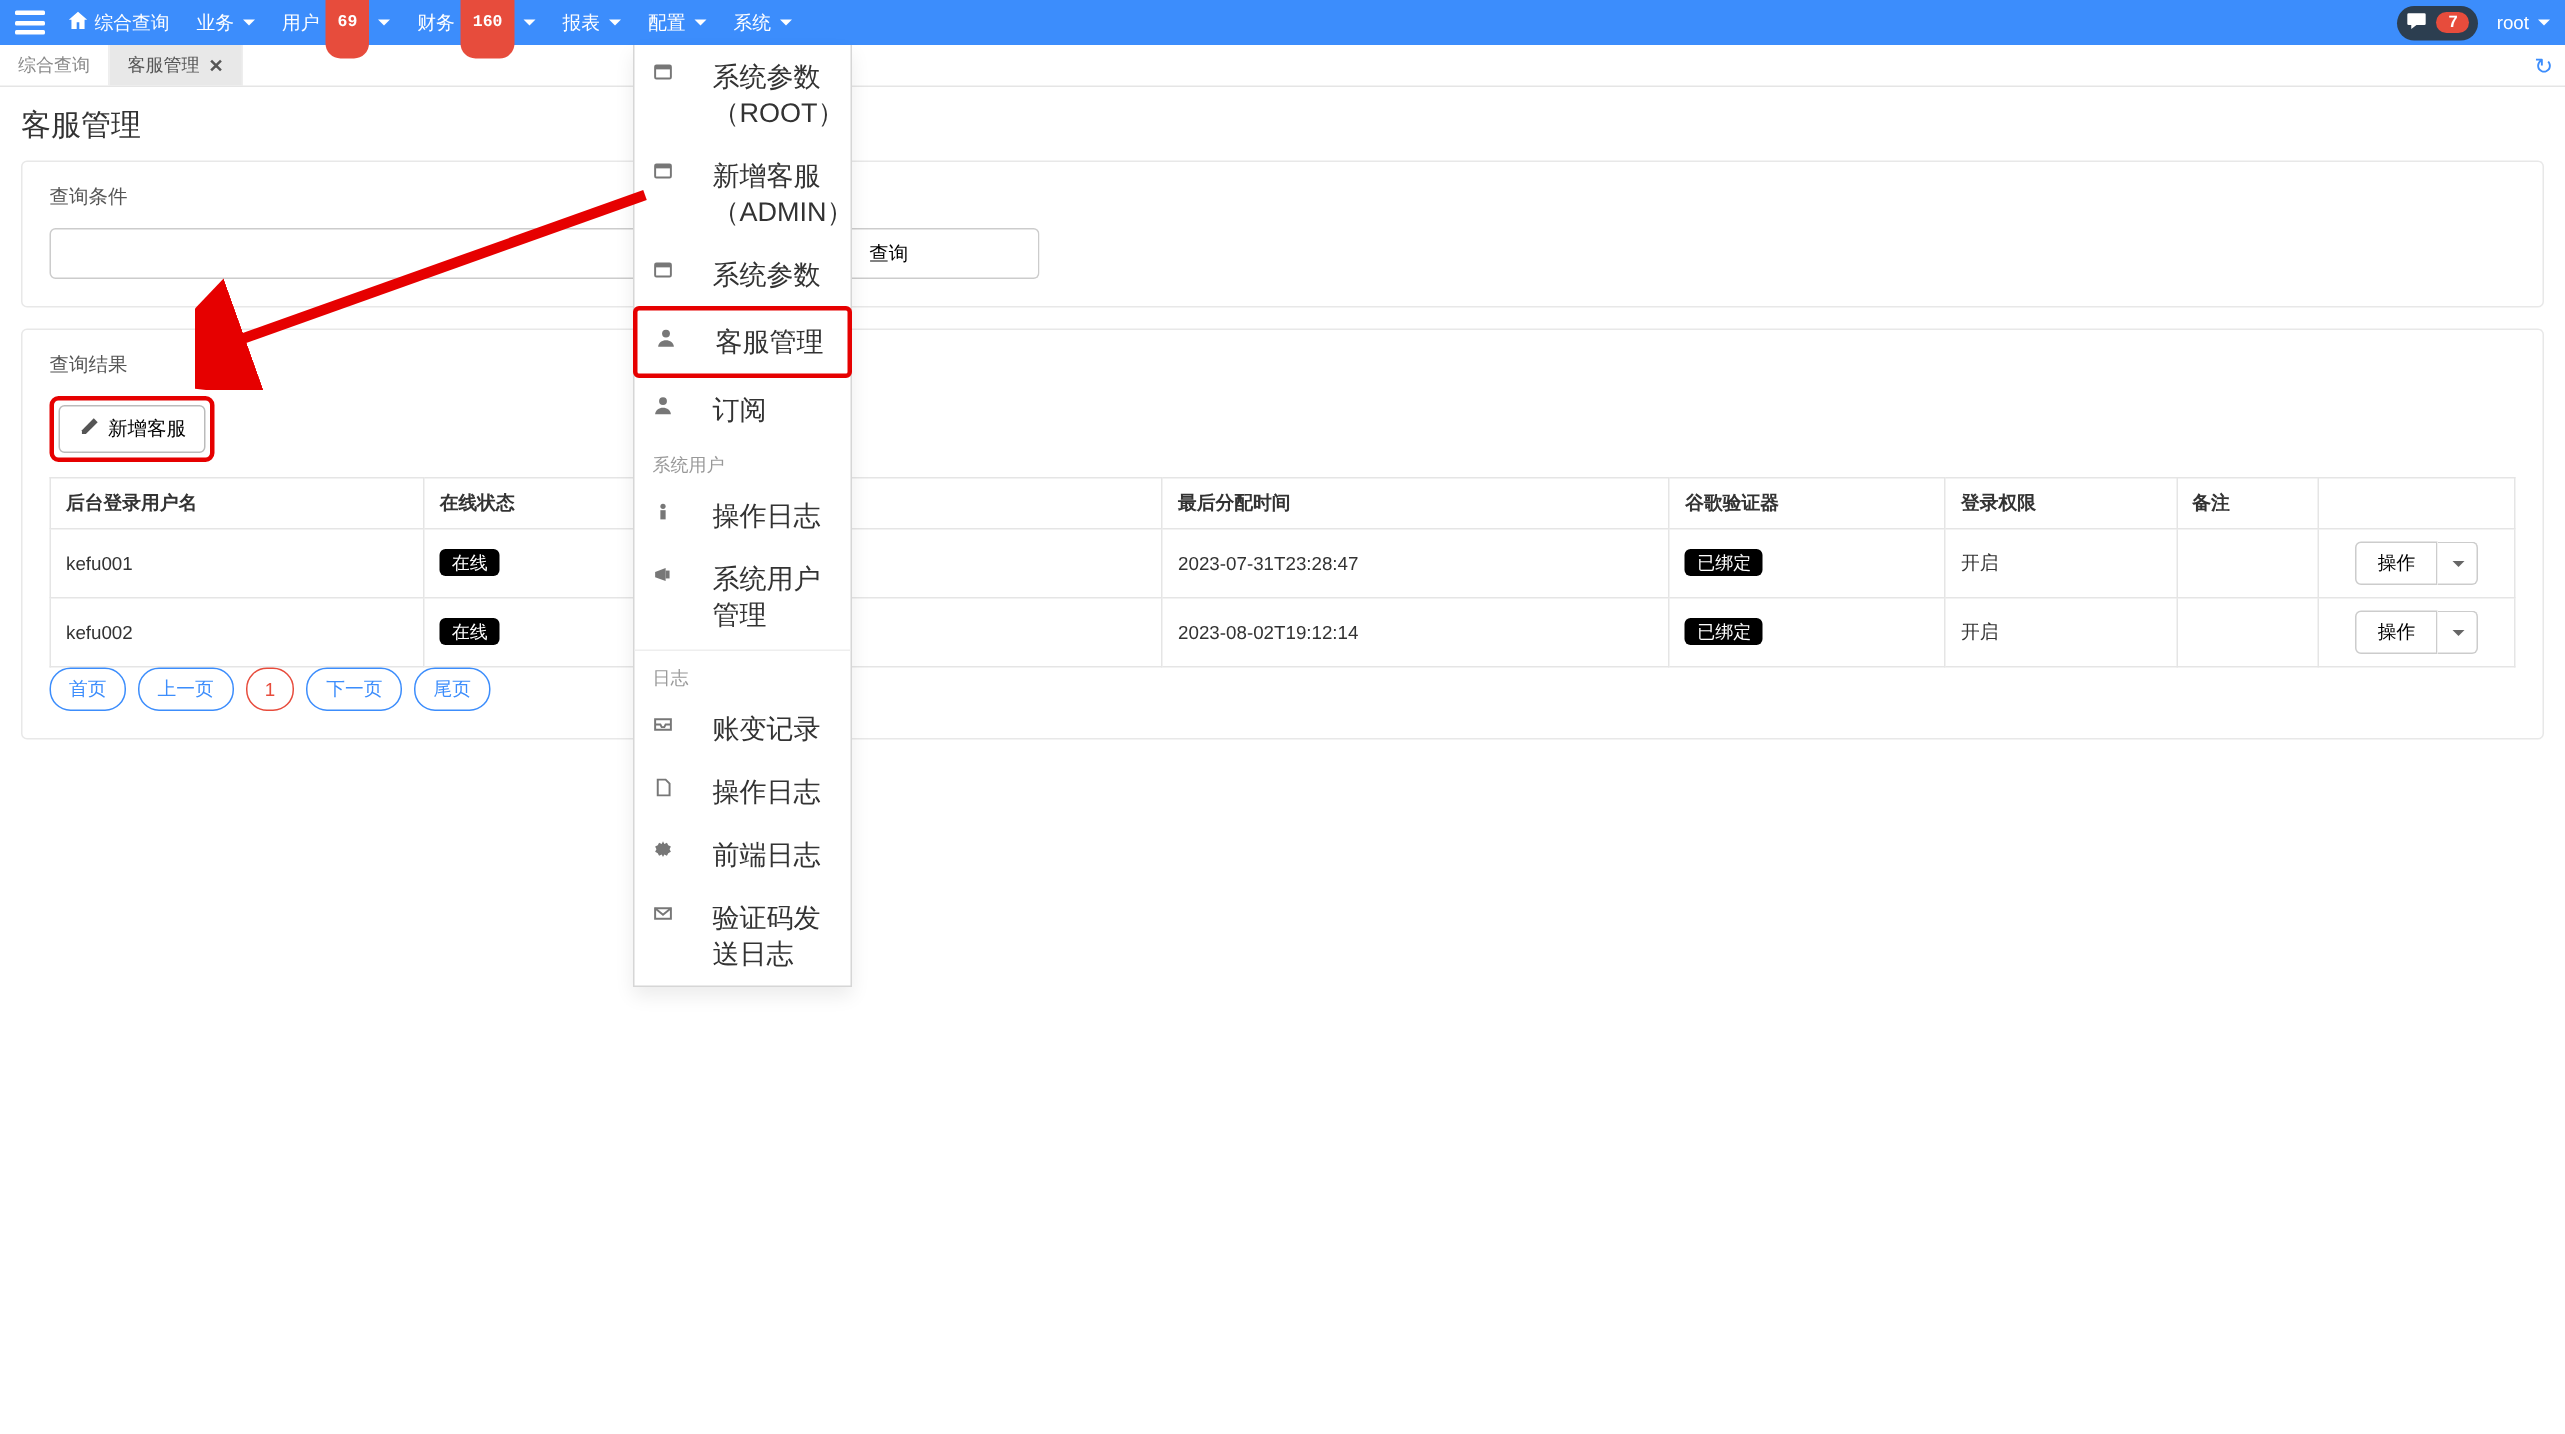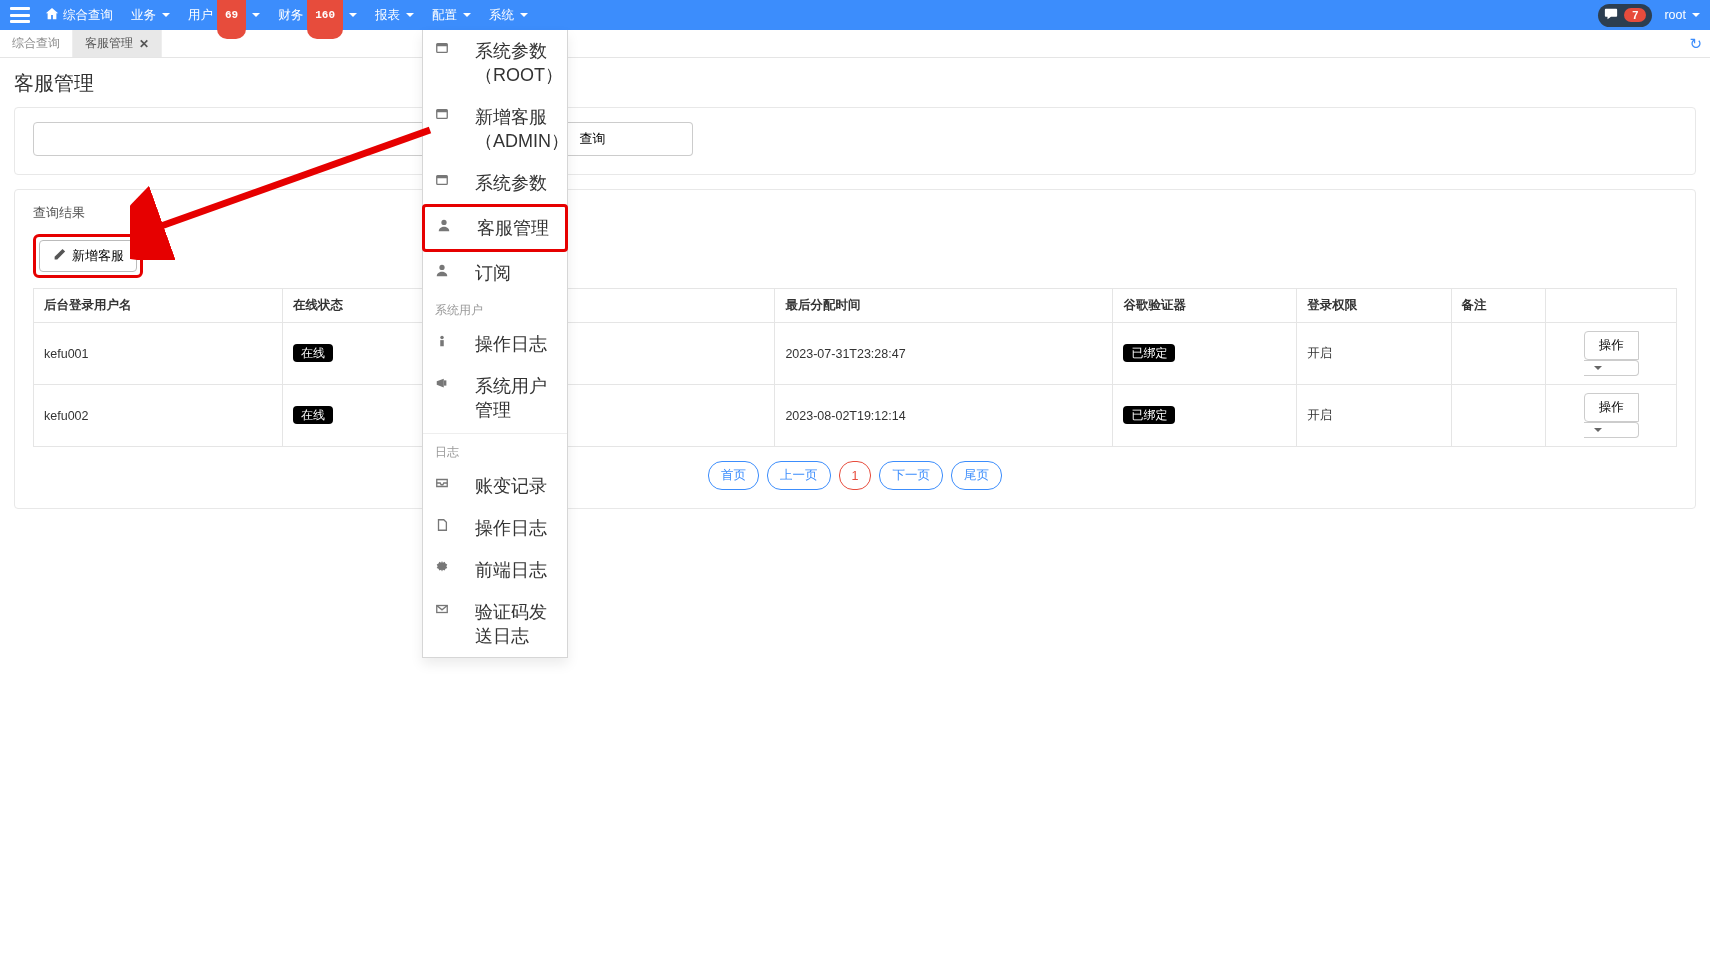--- a/index.html
+++ b/index.html
@@ -25,25 +25,25 @@
 .panel-heading { font-size: 13px; color: #555; margin-bottom: 12px; }
 .query-row { display: flex; gap: 0; }
 .query-row input { width: 460px; height: 34px; border: 1px solid #ccc; border-radius: 4px 0 0 4px; padding: 0 12px; font-size: 13px; text-align: right; }
 .query-btn { width: 200px; height: 34px; border: 1px solid #ccc; border-left: none; background: #fff; border-radius: 0 4px 4px 0; cursor: pointer; font-size: 13px; }
 .add-btn { border: 1px solid #bbb; background: #fff; padding: 6px 12px; border-radius: 4px; cursor: pointer; display: inline-flex; align-items: center; gap: 6px; font-size: 13px; }
 .add-btn-wrap { display: inline-block; border: 3px solid #e60000; border-radius: 6px; padding: 3px; margin-bottom: 10px; }
 .table { width: 100%; border-collapse: collapse; }
 .table th, .table td { border: 1px solid #e5e5e5; padding: 8px 10px; text-align: left; font-size: 12.5px; }
 .table th { font-weight: 600; background: #fff; }
 .badge-green { background: #000000; color: #fff; padding: 2px 8px; border-radius: 4px; font-size: 12px; }
-.op-btn-grp { display: inline-flex; flex-direction: column; }
+.op-btn-grp { display: inline-flex; }
 .op-btn { border: 1px solid #ccc; background: #fff; padding: 5px 14px; border-radius: 4px 0 0 4px; cursor: pointer; font-size: 12.5px; }
 .op-caret { border: 1px solid #ccc; border-left: none; background: #fff; padding: 5px 8px; border-radius: 0 4px 4px 0; cursor: pointer; display: flex; align-items: center; }
 .op-caret .caret-down { border-top-color: #666; }
-.pager { margin-top: 14px; display: flex; gap: 8px; justify-content: center; }
+.pager { margin-top: 0; display: flex; gap: 8px; }
 .pager button { border: 1px solid #3c8dfc; color: #3c8dfc; background: #fff; padding: 5px 12px; border-radius: 14px; cursor: pointer; font-size: 12.5px; }
 .pager .current { border: 1px solid #e74c3c; color: #e74c3c; }
 .dropdown-menu { position: absolute; top: 30px; left: 422px; width: 146px; background: #fff; border: 1px solid #d6d6d6; border-top: none; box-shadow: 0 6px 12px rgba(0,0,0,.08); z-index: 200; }
 .dropdown-menu .dd-item { display: flex; align-items: flex-start; gap: 26px; padding: 9px 12px; font-size: 18px; color: #333; cursor: pointer; }
 .dropdown-menu .dd-header { padding: 8px 12px 4px; font-size: 12px; color: #999; }
 .dropdown-menu hr { border: none; border-top: 1px solid #eee; margin: 2px 0; }
 .dd-highlight { border: 3px solid #e60000; border-radius: 4px; margin: 0 -1px; }
 .icon { width: 14px; height: 14px; flex-shrink: 0; display: inline-block; }
 svg.arrow-overlay { position: absolute; top: 120px; left: 130px; z-index: 300; pointer-events: none; }
 </style>
@@ -197,20 +197,21 @@
     <span>客服管理</span>
     <span class="tab-close">✕</span>
   </div>
   <span class="refresh-icon">↻</span>
 </div>
 
 <div class="page-body">
   <div class="page-title">客服管理</div>
 
   <div class="panel">
+    <div class="panel-heading">查询条件</div>
     <div class="query-row">
       <input type="text" placeholder="用户名" style="">
       <button class="query-btn">查询</button>
     </div>
   </div>
 
   <div class="panel" style="position:relative;">
     <div class="panel-heading">查询结果</div>
     <div class="add-btn-wrap">
       <button class="add-btn">

